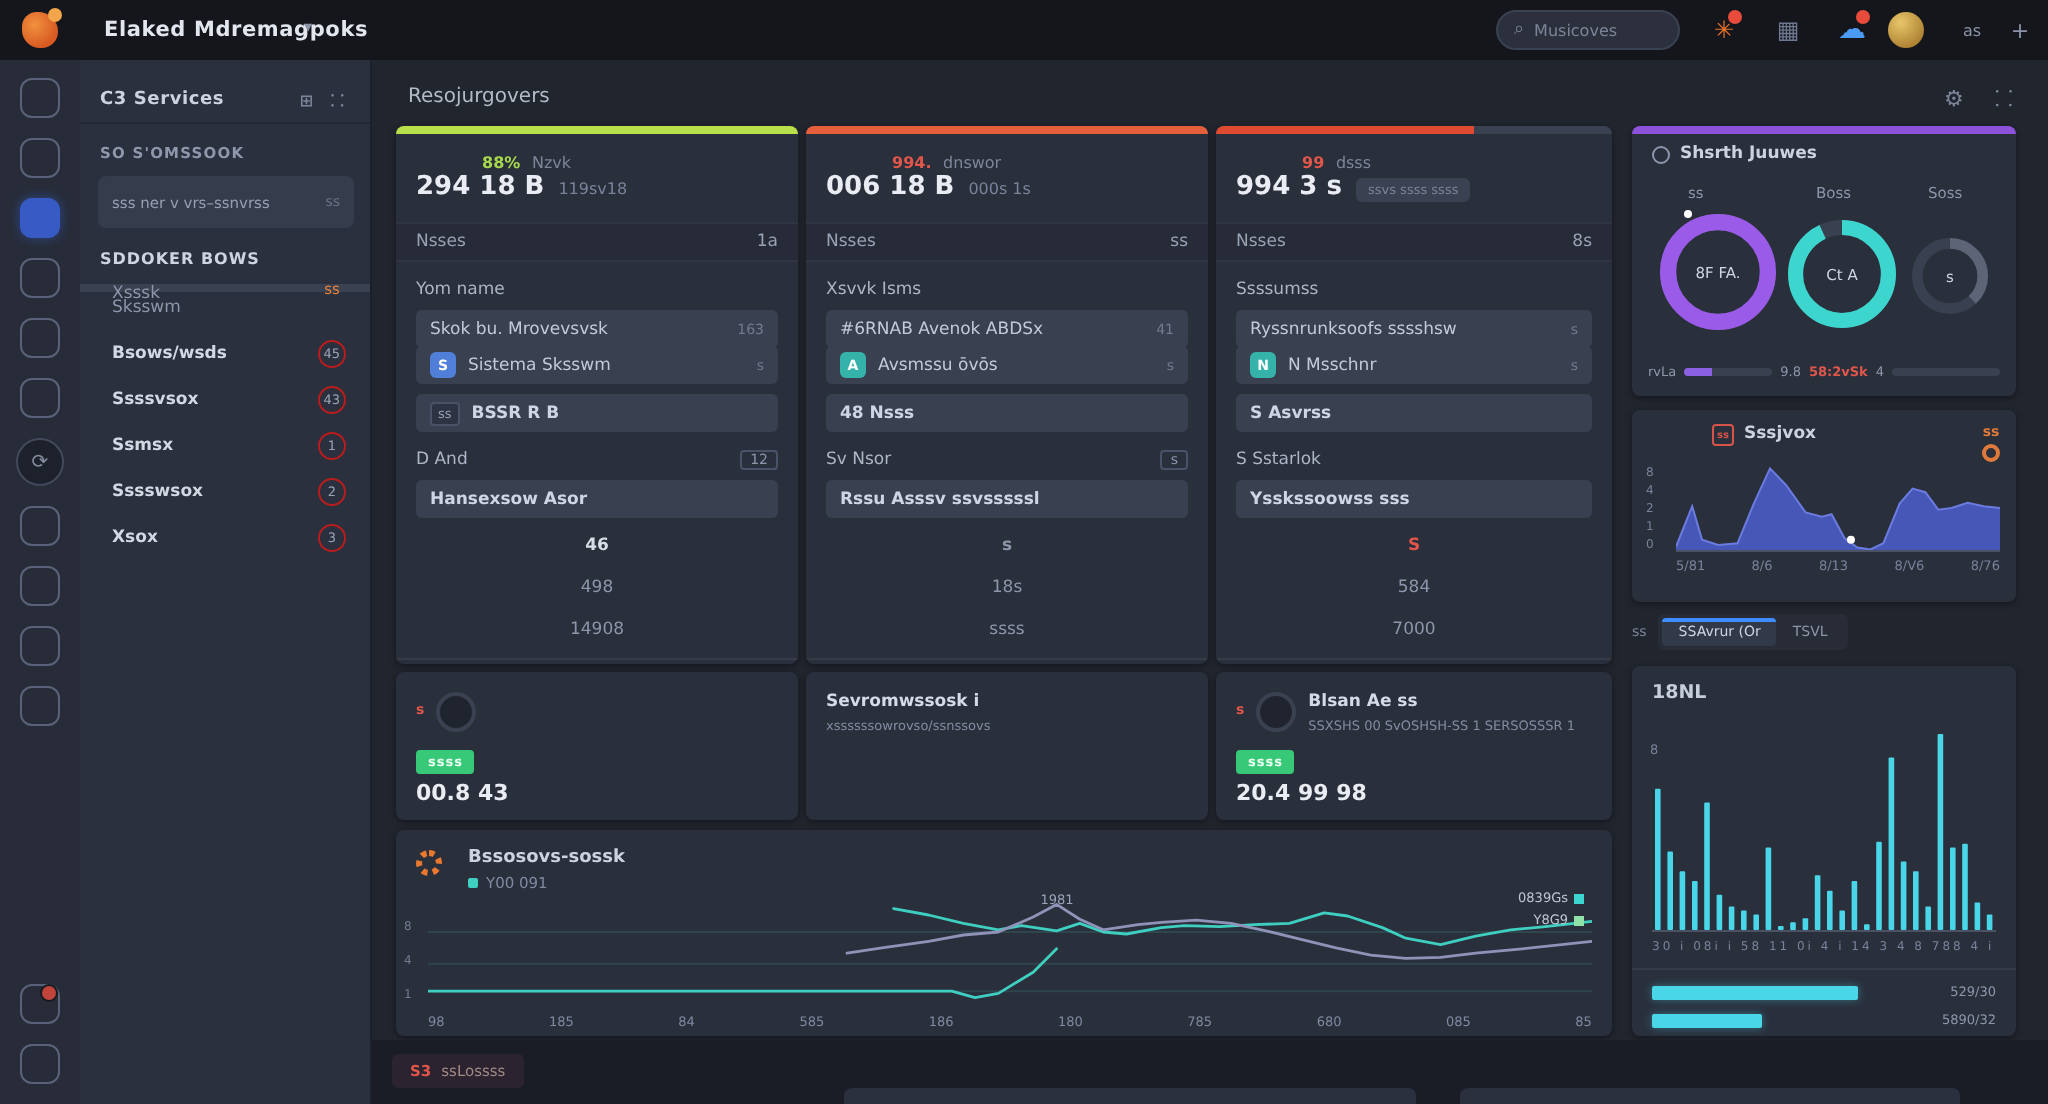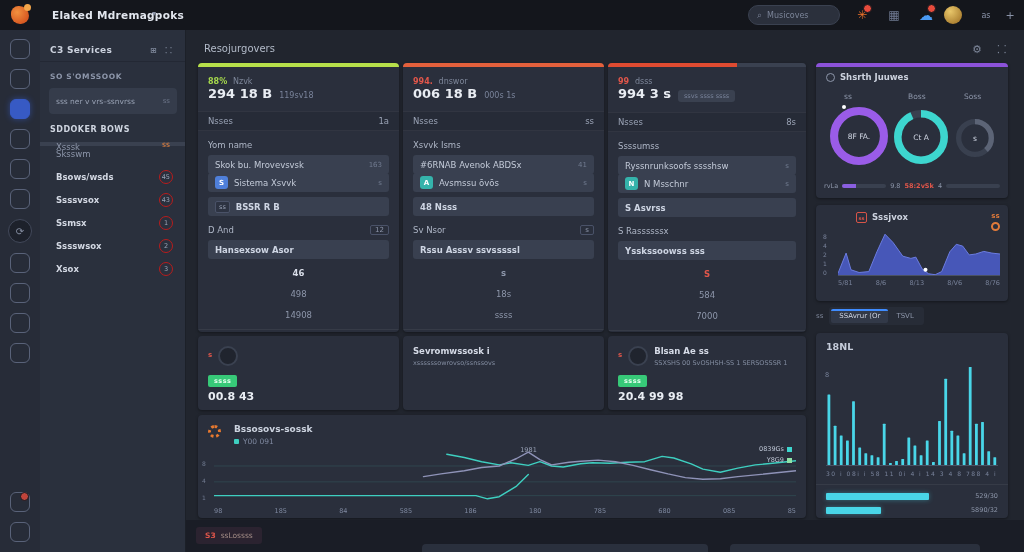--- a/index.html
+++ b/index.html
@@ -71,21 +71,21 @@
   .sb-item.accent .cnt { border:none; color:#e8823c; font-size:7.5px; }
   
   .content-title { position:absolute; left:204px; top:43px; font-size:10px; color:#b2bac8; }
   .ch-icons { position:absolute; left:972px; top:41px; font-size:11px; color:#7d8699; letter-spacing:6px; }
   
   .card { position:absolute; background:#2a2f3c; border-radius:4px;
     box-shadow:0 1px 3px rgba(0,0,0,.4); overflow:hidden; }
   .accent { position:absolute; left:0; top:0; right:0; height:4px; background:#3a4150; }
   .accent > span { display:block; height:100%; }
   .card-inner { padding:0 10px; }
-  .status { margin-top:14px; font-size:8px; font-weight:bold; }
+  .status { margin-top:14px; font-size:8px; font-weight:bold;margin-left:33px; }
   .status .st-label { color:#7d8699; margin-left:3px; font-weight:normal; }
   .value-row { margin-top:0; display:flex; align-items:baseline; }
   .value { font-size:13px; font-weight:bold; color:#e9edf3; }
   .vsuffix { font-size:8px; color:#79839a; margin-left:7px; }
   .vsuffix.pill { background:#3a4150; border-radius:3px; padding:2px 6px; font-size:6.5px; }
   .meta-row { margin:10px -10px 0; padding:4px 10px; display:flex; justify-content:space-between;
     font-size:8.5px; color:#99a2b4; background:rgba(0,0,0,.08);
     border-top:1px solid rgba(255,255,255,.05); border-bottom:1px solid rgba(255,255,255,.05); }
   .flabel { margin-top:9px; font-size:8.5px; color:#aeb6c6; display:flex; justify-content:space-between; }
   .flabel .lv { color:#8d96aa; font-size:7px; border:1px solid #4a5268; border-radius:2px; padding:0 4px; }
@@ -299,21 +299,21 @@
     <div class="flabel">
       <span>Yom name</span>
     </div>
     <div class="fld">
       <span>Skok bu. Mrovevsvsk</span>
         <span class="fsfx">163</span>
     </div>
     <div class="flabel" style="margin-top:8px;visibility:hidden"></div>
     <div class="fld" style="margin-top:-9px">
       <span class="sel-icon" style="background: rgb(79, 127, 217);">S</span>
-      <span>Sistema Xsvvk</span>
+      <span>Sistema Sksswm</span>
         <span class="fsfx">s</span>
     </div>
     <div class="fld fbtn">
       <span class="bprefix">ss</span>
         <span>BSSR R B</span>
     </div>
     <div class="flabel">
       <span>D And</span>
         <span class="lv">12</span>
     </div>
@@ -411,21 +411,21 @@
     <div class="flabel" style="margin-top:8px;visibility:hidden"></div>
     <div class="fld" style="margin-top:-9px">
       <span class="sel-icon" style="background: rgb(53, 179, 171);">N</span>
       <span>N Msschnr</span>
         <span class="fsfx">s</span>
     </div>
     <div class="fld fbtn">
       <span>S Asvrss</span>
     </div>
     <div class="flabel">
-        <span>S Rassssssx</span>
+        <span>S Sstarlok</span>
       </div>
     <div class="fld fbtn">
         <span>Ysskssoowss sss</span>
       </div>
     <div class="links-row">
       <span class="l0" style="color: rgb(224, 86, 74);">S</span>
       <span>584</span>
       <span>7000</span>
     </div>
     <div class="cfooter">

